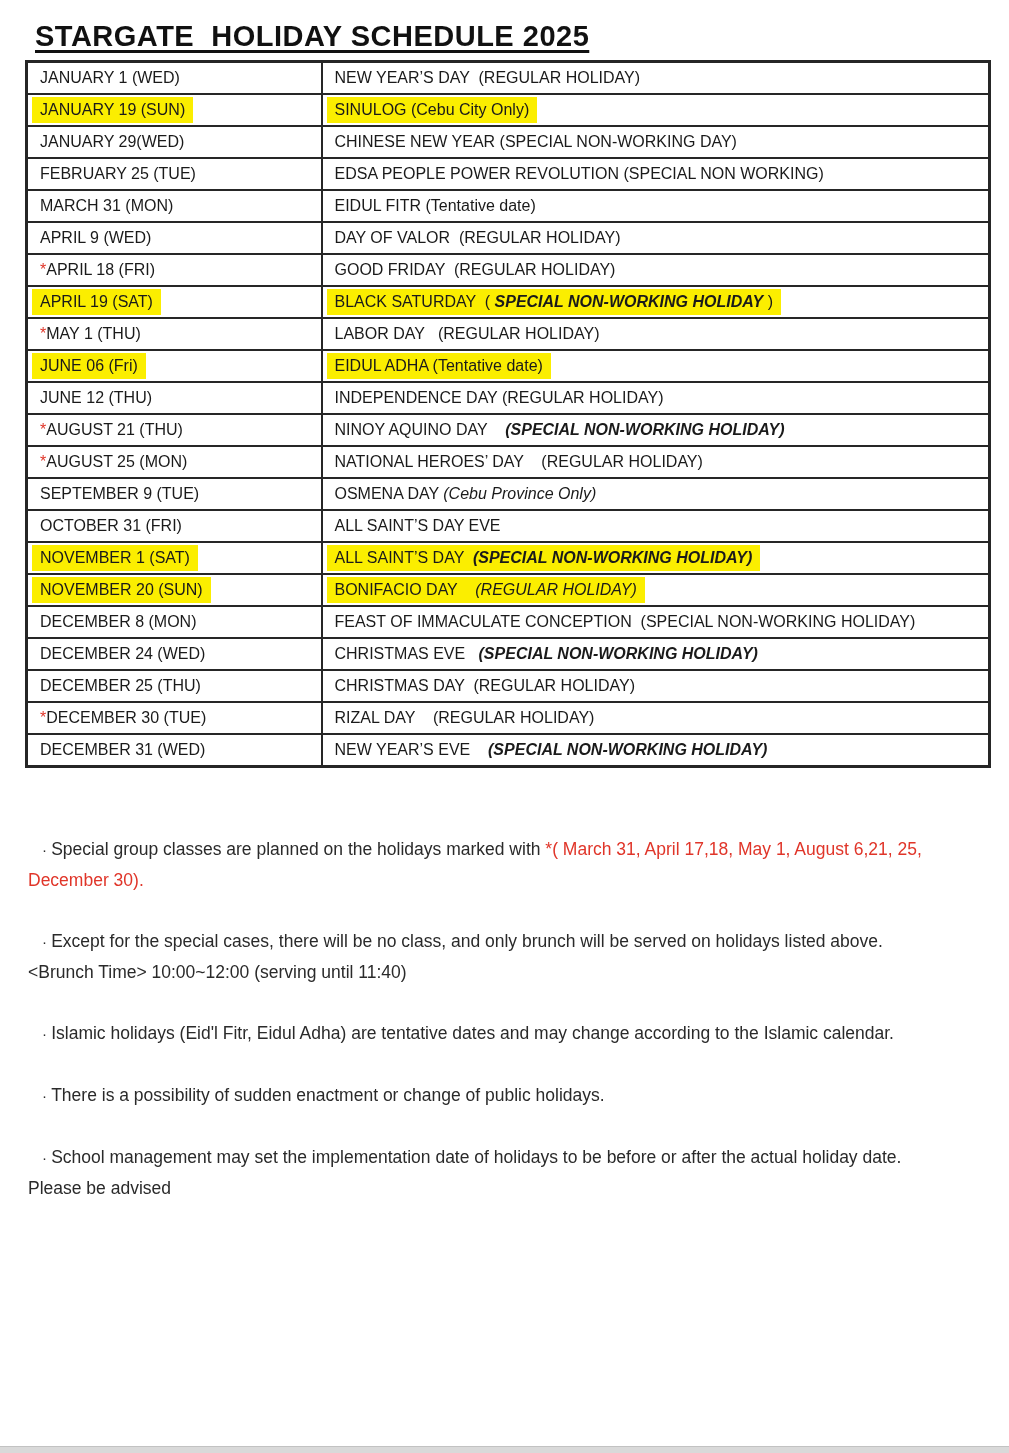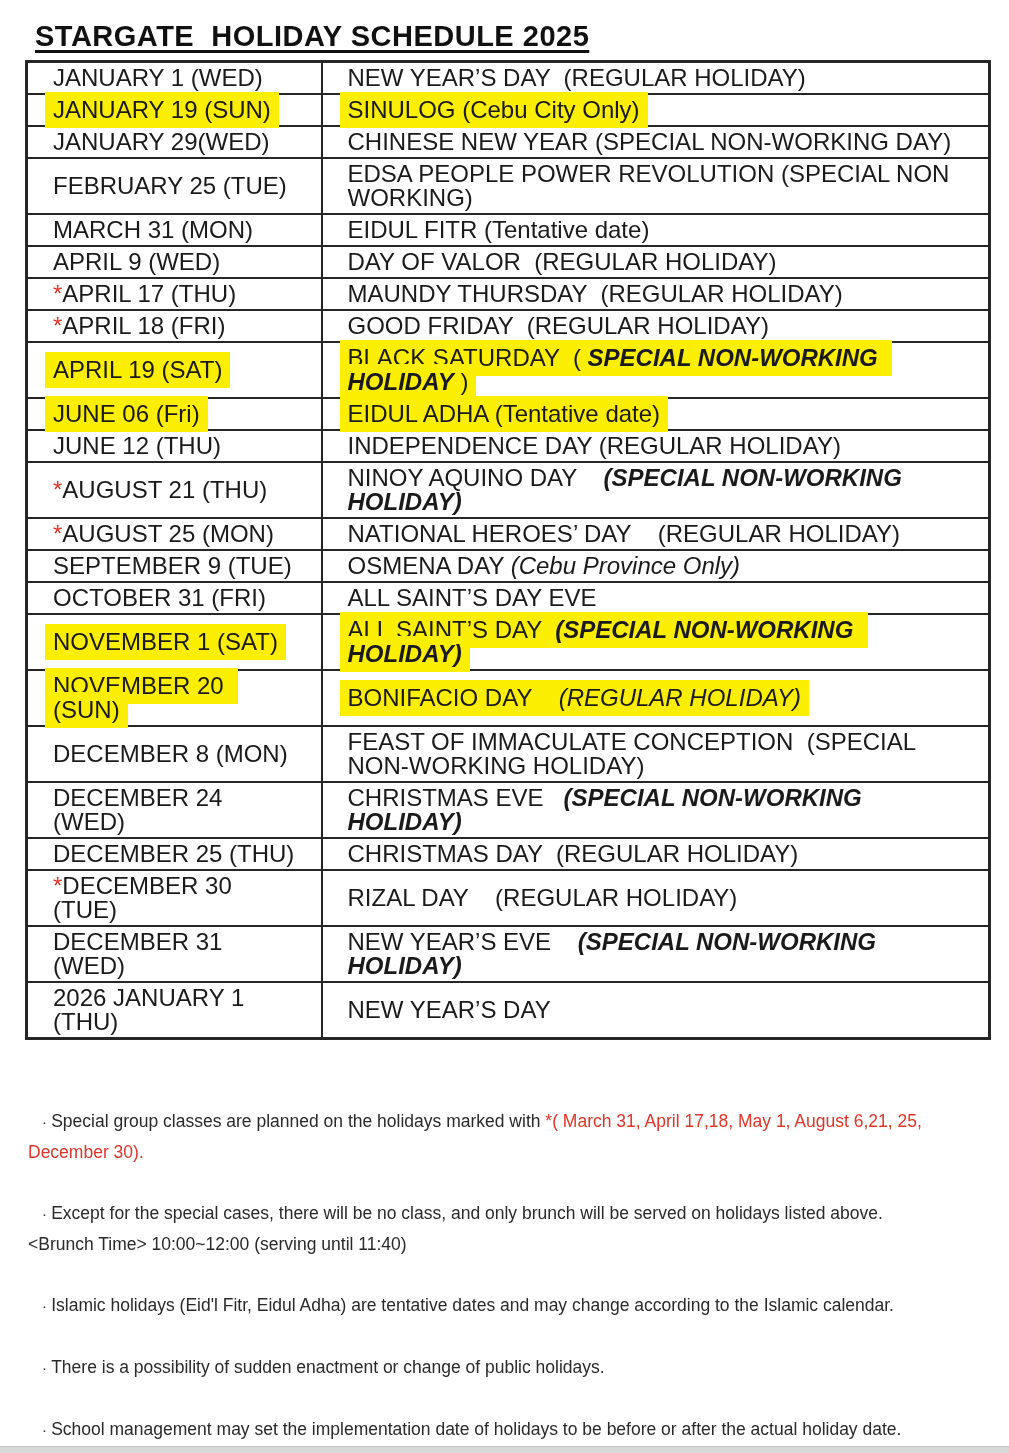--- a/index.html
+++ b/index.html
@@ -33,23 +33,23 @@
   }
   table.holiday-table{
     border-collapse:collapse;
     margin-left:25px;
     width:963px;
     table-layout:fixed;
     border:3px solid var(--border);
   }
   td{
     border:2px solid var(--border);
-    font-size:24px;
+    font-size:16px;
     line-height:24px;
-    padding:3px 25px;
+    padding:3px 12px;
     vertical-align:middle;
     white-space:pre-wrap;
     color:var(--ink);
   }
   td.date-cell{width:295px;}
   td.desc-cell{width:668px;}
   .hl{
     background-color:var(--hl);
     margin-left:-8px;
     padding:4px 8px 5px 8px;
@@ -107,30 +107,30 @@
         </tr>
         <tr>
           <td class="date-cell"><span>MARCH 31 (MON)</span></td>
           <td class="desc-cell"><span><span class="seg-n">EIDUL FITR (Tentative date)</span></span></td>
         </tr>
         <tr>
           <td class="date-cell"><span>APRIL 9 (WED)</span></td>
           <td class="desc-cell"><span><span class="seg-n">DAY OF VALOR  (REGULAR HOLIDAY)</span></span></td>
         </tr>
         <tr>
-          <td class="date-cell"><span><span class="ast">*</span>APRIL 17 (THU)</span></td>
-          <td class="desc-cell"><span><span class="seg-n">MAUNDY THURSDAY  (REGULAR HOLIDAY)</span></span></td>
-        </tr>
-        <tr>
           <td class="date-cell"><span><span class="ast">*</span>APRIL 18 (FRI)</span></td>
           <td class="desc-cell"><span><span class="seg-n">GOOD FRIDAY  (REGULAR HOLIDAY)</span></span></td>
         </tr>
         <tr>
           <td class="date-cell"><span class="hl">APRIL 19 (SAT)</span></td>
           <td class="desc-cell"><span class="hl"><span class="seg-n">BLACK SATURDAY  ( </span><span class="seg-bi">SPECIAL NON-WORKING HOLIDAY</span><span class="seg-n"> )</span></span></td>
+        </tr>
+        <tr>
+          <td class="date-cell"><span><span class="ast">*</span>MAY 1 (THU)</span></td>
+          <td class="desc-cell"><span><span class="seg-n">LABOR DAY   (REGULAR HOLIDAY)</span></span></td>
         </tr>
         <tr>
           <td class="date-cell"><span class="hl">JUNE 06 (Fri)</span></td>
           <td class="desc-cell"><span class="hl"><span class="seg-n">EIDUL ADHA (Tentative date)</span></span></td>
         </tr>
         <tr>
           <td class="date-cell"><span>JUNE 12 (THU)</span></td>
           <td class="desc-cell"><span><span class="seg-n">INDEPENDENCE DAY (REGULAR HOLIDAY)</span></span></td>
         </tr>
         <tr>
@@ -170,24 +170,20 @@
           <td class="desc-cell"><span><span class="seg-n">CHRISTMAS DAY  (REGULAR HOLIDAY)</span></span></td>
         </tr>
         <tr>
           <td class="date-cell"><span><span class="ast">*</span>DECEMBER 30 (TUE)</span></td>
           <td class="desc-cell"><span><span class="seg-n">RIZAL DAY    (REGULAR HOLIDAY)</span></span></td>
         </tr>
         <tr>
           <td class="date-cell"><span>DECEMBER 31 (WED)</span></td>
           <td class="desc-cell"><span><span class="seg-n">NEW YEAR’S EVE    </span><span class="seg-bi">(SPECIAL NON-WORKING HOLIDAY)</span></span></td>
         </tr>
-        <tr>
-          <td class="date-cell"><span>2026 JANUARY 1 (THU)</span></td>
-          <td class="desc-cell"><span><span class="seg-n">NEW YEAR’S DAY</span></span></td>
-        </tr>
       </tbody>
   </table>
 
   <div class="notes" id="notes-section">
       <p class="note"><span class="bullet">· </span><span>Special group classes are planned on the holidays marked with </span><span class="red">*( March 31, April 17,18, May 1, August 6,21, 25, December 30).</span></p>
       <p class="note"><span class="bullet">· </span><span>Except for the special cases, there will be no class, and only brunch will be served on holidays listed above. &lt;Brunch Time&gt; 10:00~12:00 (serving until 11:40)</span></p>
       <p class="note"><span class="bullet">· </span><span>Islamic holidays (Eid'l Fitr, Eidul Adha) are tentative dates and may change according to the Islamic calendar.</span></p>
       <p class="note"><span class="bullet">· </span><span>There is a possibility of sudden enactment or change of public holidays.</span></p>
       <p class="note"><span class="bullet">· </span><span>School management may set the implementation date of holidays to be before or after the actual holiday date. Please be advised</span></p>
     </div>

